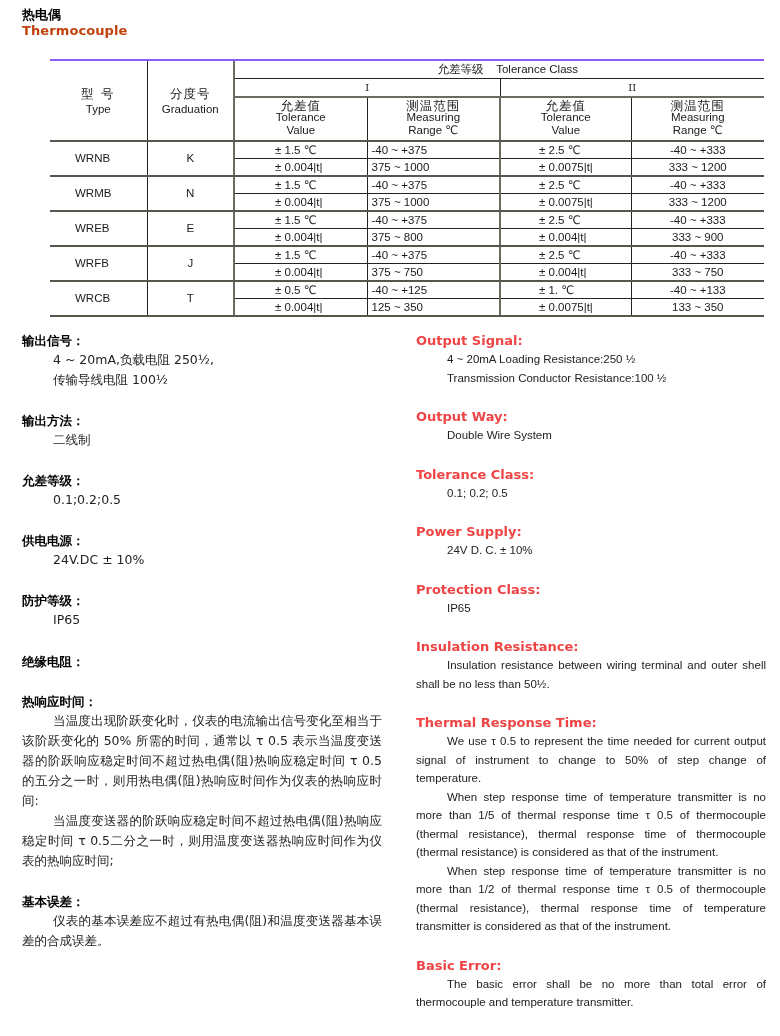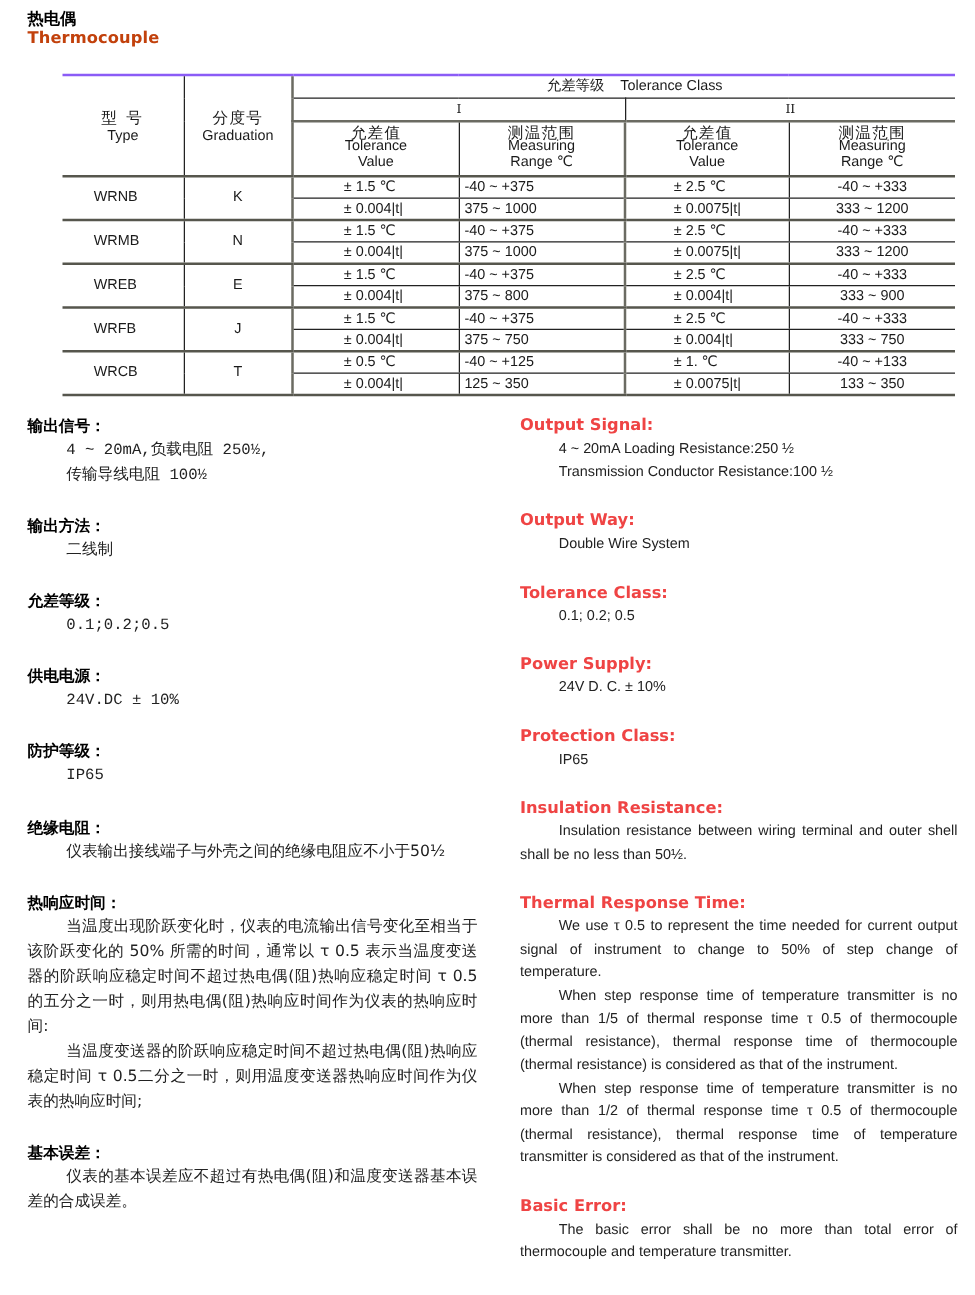--- a/index.html
+++ b/index.html
@@ -27,21 +27,21 @@
   .left-cell { text-align: left !important; padding-left: 4px !important; }
   .tol-cell { text-align: left !important; padding-left: 40px !important; }
   .tol2-cell { text-align: left !important; padding-left: 38px !important; }
 
   
   .col { position: absolute; }
   .col-cn { left: 22px; top: 332px; width: 360px; }
   .col-en { left: 416px; top: 332px; width: 350px; }
   .cn-head { font-size: 12.5px; font-weight: bold; color: #000; line-height: 18px; font-family: "DejaVu Sans", sans-serif; }
   .cn-body { font-size: 12.5px; line-height: 20px; color: #222; font-family: "DejaVu Sans", sans-serif; }
-  .indent-block { padding-left: 31px; font-family: Liberation Mono, monospace; }
+  .indent-block { padding-left: 31px; }
   .first-indent { text-indent: 31px; text-align: justify; }
   .en-head { font-size: 13px; font-weight: bold; color: #ef4444; line-height: 18px; font-family: "DejaVu Sans", sans-serif; }
   .en-body { font-size: 11.5px; line-height: 18.5px; color: #222; }
   .en-indent-block { padding-left: 31px; }
   .en-first-indent { text-indent: 31px; text-align: justify; }
 </style>
 </head>
 <body>
 
 <div class="title-cn">热电偶</div>
@@ -186,21 +186,20 @@
     <div style="margin-top: 22px;">
       <div class="cn-head">供电电源：</div>
       <div class="cn-body indent-block">24V.DC ± 10%</div>
     </div>
     <div style="margin-top: 22px;">
       <div class="cn-head">防护等级：</div>
       <div class="cn-body indent-block">IP65</div>
     </div>
     <div style="margin-top: 23px;">
       <div class="cn-head">绝缘电阻：</div>
-      <div class="cn-body first-indent">仪表输出接线端子与外壳之间的绝缘电阻应不小于50½</div>
     </div>
     <div style="margin-top: 22px;">
       <div class="cn-head">热响应时间：</div>
       <div class="cn-body first-indent">当温度出现阶跃变化时，仪表的电流输出信号变化至相当于该阶跃变化的 50% 所需的时间，通常以 τ 0.5 表示当温度变送器的阶跃响应稳定时间不超过热电偶(阻)热响应稳定时间 τ 0.5 的五分之一时，则用热电偶(阻)热响应时间作为仪表的热响应时间:</div>
       <div class="cn-body first-indent">当温度变送器的阶跃响应稳定时间不超过热电偶(阻)热响应稳定时间 τ 0.5二分之一时，则用温度变送器热响应时间作为仪表的热响应时间;</div>
     </div>
     <div style="margin-top: 22px;">
       <div class="cn-head">基本误差：</div>
       <div class="cn-body first-indent">仪表的基本误差应不超过有热电偶(阻)和温度变送器基本误差的合成误差。</div>
     </div>

